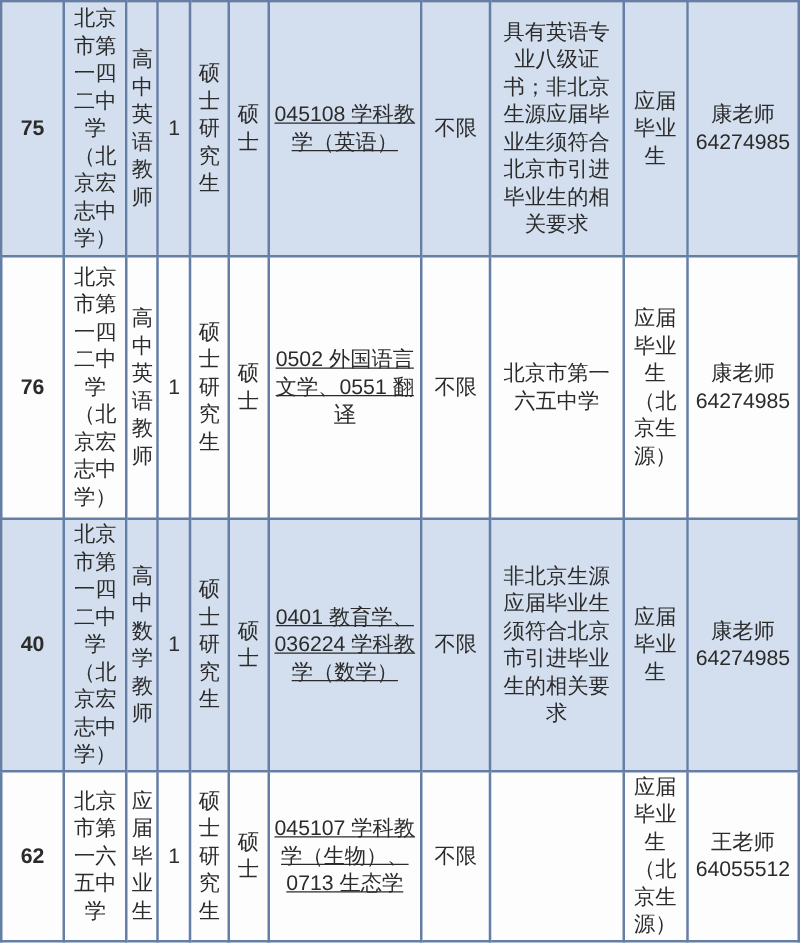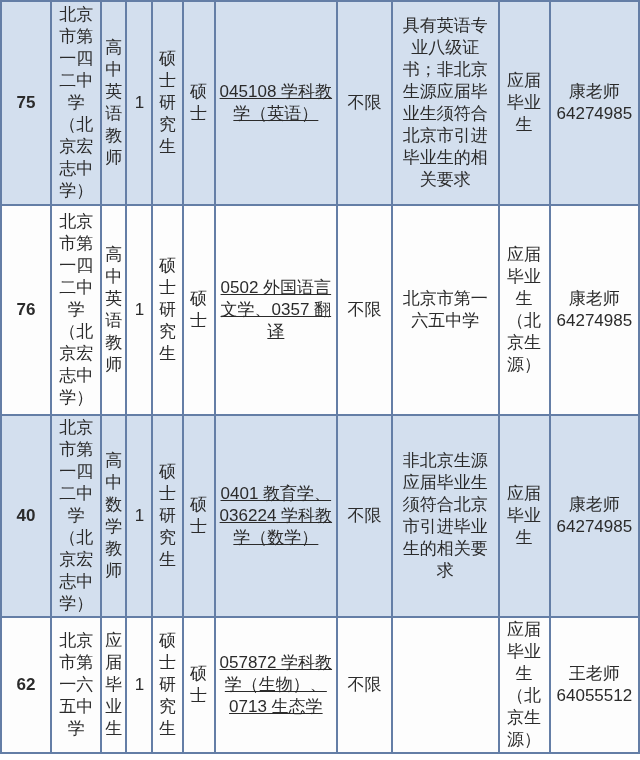--- a/index.html
+++ b/index.html
@@ -76,21 +76,21 @@
         <td class="c-contact">康老师
 64274985</td>
       </tr>
       <tr class="row-white" style="height:210px">
         <td class="c-id">76</td>
         <td class="c-school">北京市第一四二中学（北京宏志中学）</td>
         <td class="c-pos">高中英语教师</td>
         <td class="c-count">1</td>
         <td class="c-pos">硕士研究生</td>
         <td class="c-pos">硕士</td>
-        <td class="c-major">0502 外国语言文学、0357 翻译</td>
+        <td class="c-major">0502 外国语言文学、0551 翻译</td>
         <td class="c-limit">不限</td>
         <td class="c-req">北京市第一六五中学</td>
         <td class="c-grad">应届毕业生（北京生源）</td>
         <td class="c-contact">康老师
 64274985</td>
       </tr>
       <tr class="row-blue" style="height:202px">
         <td class="c-id">40</td>
         <td class="c-school">北京市第一四二中学（北京宏志中学）</td>
         <td class="c-pos">高中数学教师</td>
@@ -104,21 +104,21 @@
         <td class="c-contact">康老师
 64274985</td>
       </tr>
       <tr class="row-white" style="height:132px">
         <td class="c-id">62</td>
         <td class="c-school">北京市第一六五中学</td>
         <td class="c-pos">应届毕业生</td>
         <td class="c-count">1</td>
         <td class="c-pos">硕士研究生</td>
         <td class="c-pos">硕士</td>
-        <td class="c-major">057872 学科教学（生物）、0713 生态学</td>
+        <td class="c-major">045107 学科教学（生物）、0713 生态学</td>
         <td class="c-limit">不限</td>
         <td class="c-req"></td>
         <td class="c-grad">应届毕业生（北京生源）</td>
         <td class="c-contact">王老师
 64055512</td>
       </tr>
     </tbody>
   </table>
 </div>
 

